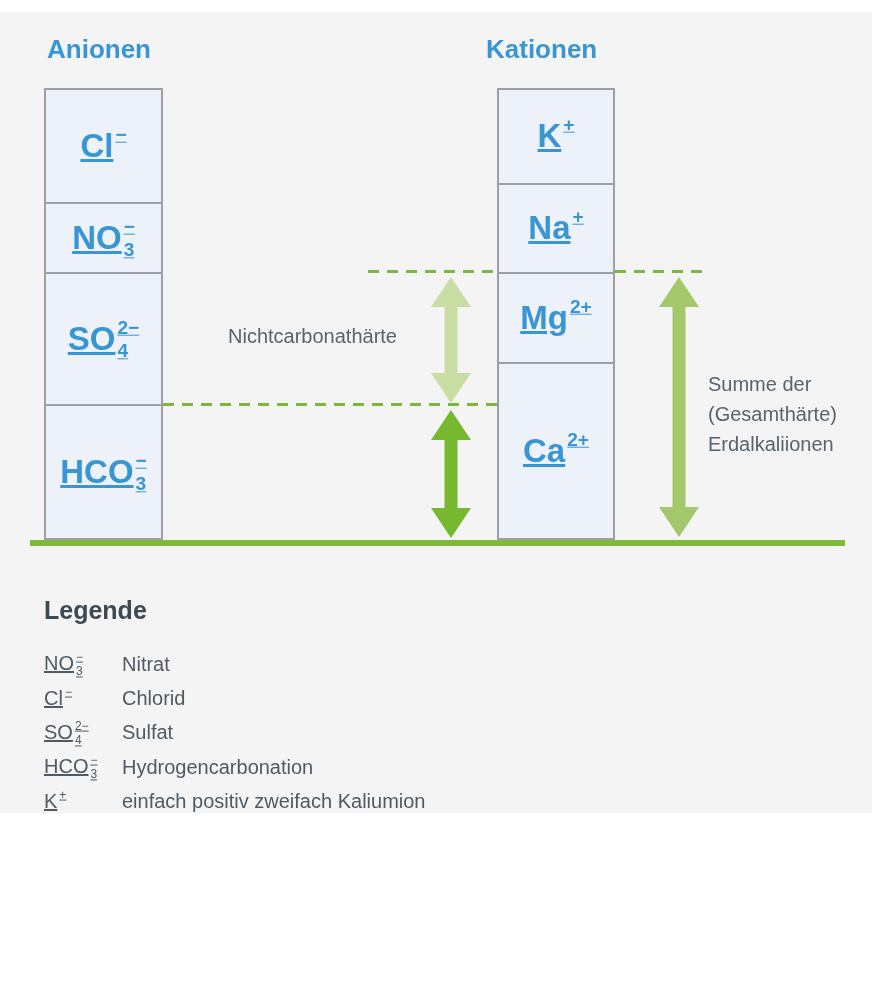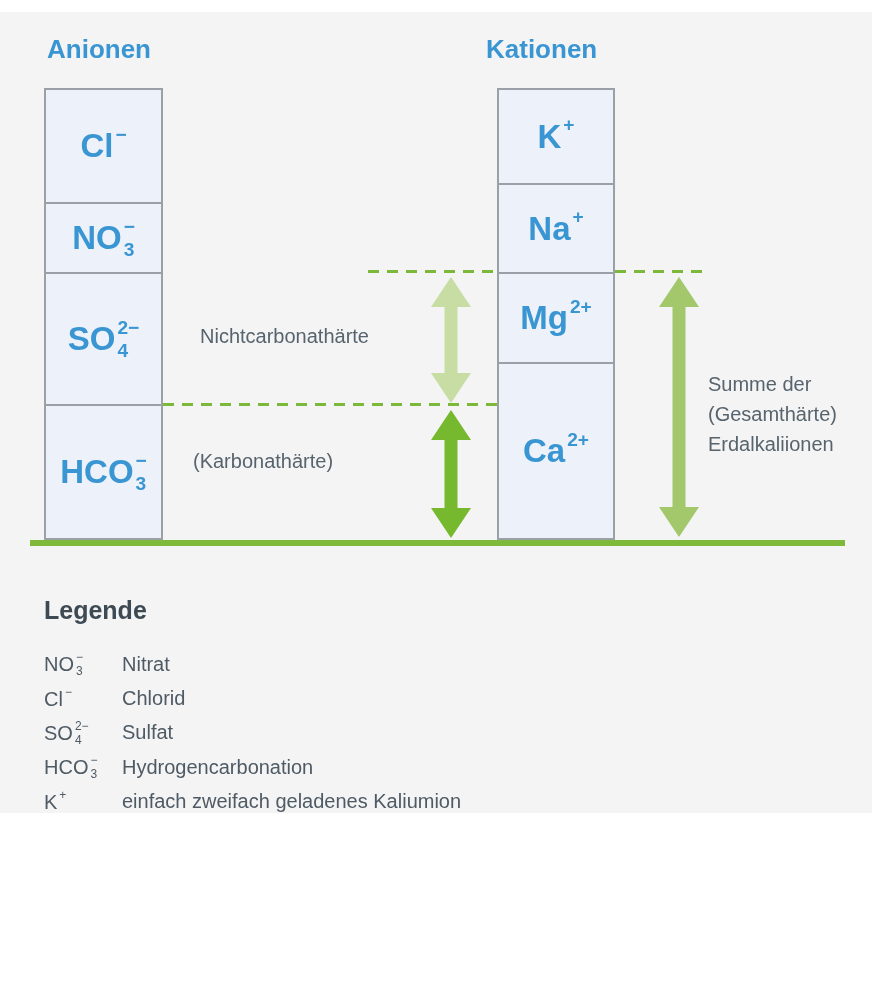--- a/index.html
+++ b/index.html
@@ -27,21 +27,21 @@
   .ion-seg {
     display:flex; align-items:center; justify-content:center;
     border-bottom:2px solid #9aa0a6; box-sizing:border-box;
     font-size:33px; font-weight:bold; color:#3a96d2;
   }
   .ion-seg:last-child { border-bottom:none; flex:1; }
   .seg-cl  { height:114px; } .seg-no3 { height:70px; } .seg-so4 { height:132px; }
   .seg-k   { height:95px; }  .seg-na  { height:89px; } .seg-mg  { height:90px; }
 
   
-  .ion { display:inline-flex; align-items:flex-end; }
+  .ion { display:inline-flex; align-items:flex-start;text-decoration:underline; }
   .stack { display:inline-flex; flex-direction:column; margin-left:2px;
            font-size:0.58em; line-height:1; }
   .s-sup, .s-sub { min-height:1em; }
   .s-sup { transform:translateY(-0.12em); }
   .s-sub { transform:translateY(0.12em); }
 
   
   .dashed { position:absolute; height:3px; z-index:1;
     background:repeating-linear-gradient(90deg,#7cb93a 0 11px,rgba(0,0,0,0) 11px 19px); }
   .dash-upper { left:368px; top:270px; width:338px; }
@@ -52,21 +52,21 @@
   .arrow-light  { left:431px; top:277px; }
   .arrow-dark   { left:431px; top:410px; }
   .arrow-medium { left:659px; top:277px; }
 
   
   .baseline { position:absolute; left:30px; top:540px; width:815px; height:6px;
               background:#7eb93a; z-index:3; }
 
   
   .anno { position:absolute; font-size:20px; color:#57646e; z-index:4; }
-  .anno-ncb { left:200px; top:325px; width:225px; text-align:left; }
+  .anno-ncb { left:200px; top:325px; width:225px; text-align:center; }
   .anno-acid { left:193px; top:445px; line-height:33px; }
   .anno-acid .acid-sub { font-size:15px; vertical-align:-4px; }
   .anno-sum { left:708px; top:369px; line-height:30px; }
 
   
   .legend-heading { position:absolute; left:44px; top:596px; font-size:25px;
                     font-weight:bold; color:#3d4a53; }
   .legend-rows { position:absolute; left:44px; top:647px; display:flex;
                  flex-direction:column; }
   .legend-row { display:flex; align-items:center; height:34.4px; font-size:20px;
@@ -172,21 +172,20 @@
     <polygon fill="#76b82e" points="20,0 40,30 26.5,30 26.5,98 40,98 20,128 0,98 13.5,98 13.5,30 0,30"></polygon>
   </svg>
   <svg class="varrow arrow-medium" width="40" height="260" viewBox="0 0 40 260">
     <polygon fill="#a2c86b" points="20,0 40,30 26.5,30 26.5,230 40,230 20,260 0,230 13.5,230 13.5,30 0,30"></polygon>
   </svg>
 
   <div class="baseline"></div>
 
   <div class="anno anno-ncb">Nichtcarbonathärte</div>
   <div class="anno anno-acid">
-    <div>(Karbonathärte)</div>
   </div>
   <div class="anno anno-sum">
     <div>Summe der</div>
     <div>(Gesamthärte)</div>
     <div>Erdalkaliionen</div>
   </div>
 
   <div class="legend-heading">Legende</div>
   <div class="legend-rows">
     <div class="legend-row">
@@ -240,21 +239,21 @@
     <div class="legend-row">
       <span class="legend-formula">
           <span class="ion">
             <span>K</span>
             <span class="stack">
               <span class="s-sup">+</span>
               <span class="s-sub"></span>
             </span>
           </span>
         </span>
-      <span>einfach zweifach geladenes Kaliumion</span>
+      <span>einfach positiv zweifach Kaliumion</span>
     </div>
     <div class="legend-row">
       <span class="legend-formula">
           <span class="ion">
             <span>Na</span>
             <span class="stack">
               <span class="s-sup">+</span>
               <span class="s-sub"></span>
             </span>
           </span>

